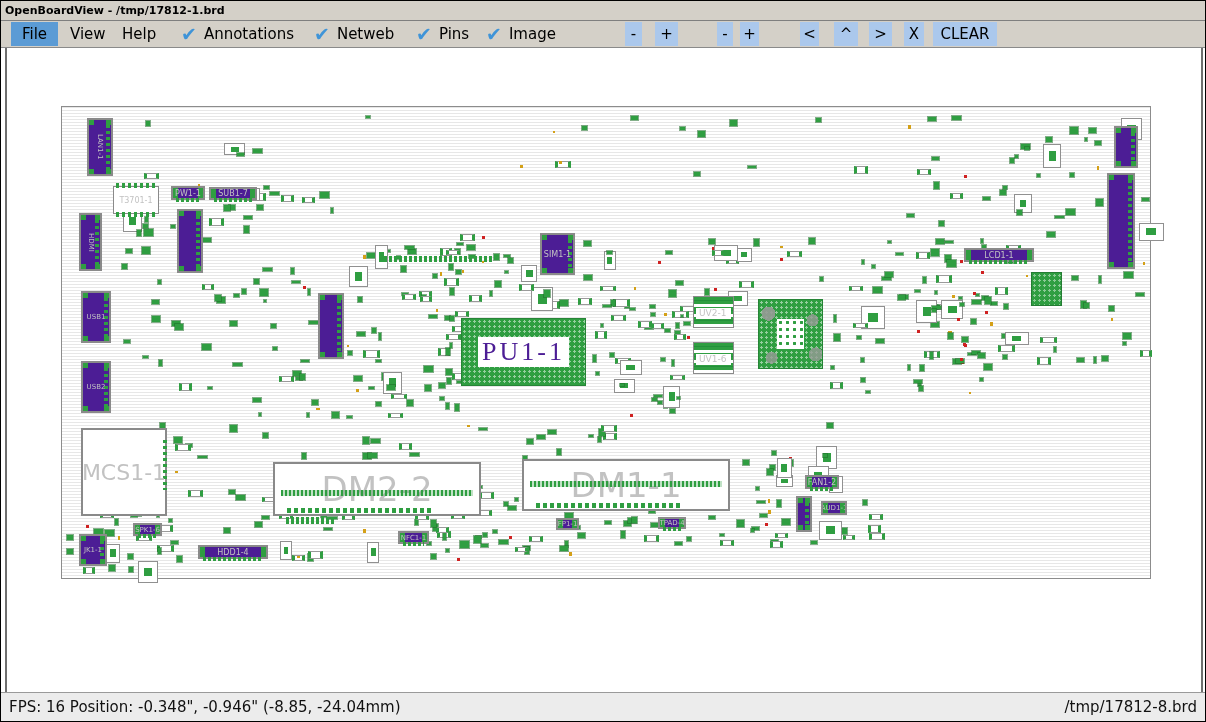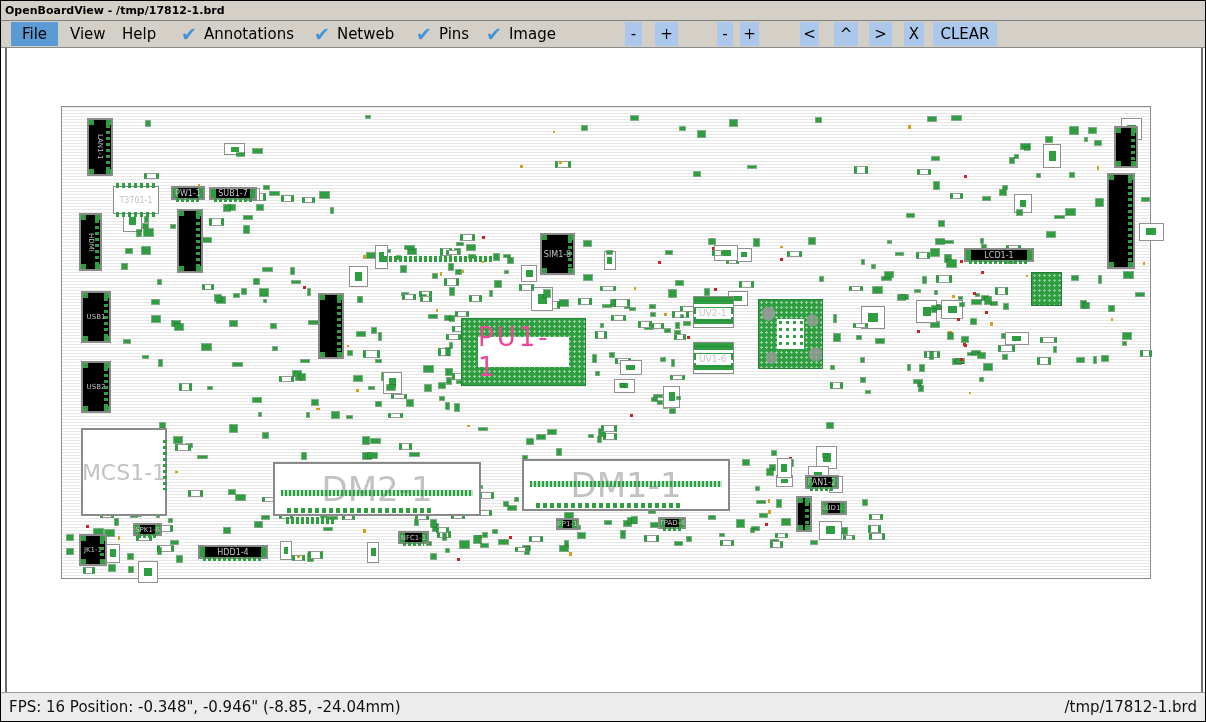--- a/index.html
+++ b/index.html
@@ -22,41 +22,41 @@
   #canvas{position:absolute;left:0;top:47px;width:1206px;height:646px;background:#ffffff;overflow:hidden;}
   .vline{position:absolute;top:0;bottom:0;width:2px;background:#6f6f6f;}
   #board-rect{position:absolute;left:60px;top:58px;width:1090px;height:473px;box-sizing:border-box;
               border:1px solid #8c8c8c;
               background-image:repeating-linear-gradient(to bottom,#e7e7e7 0 1px,#ffffff 1px 3px);}
   
   .part{position:absolute;box-sizing:border-box;}
   .plabel{position:absolute;inset:0;display:flex;align-items:center;justify-content:center;
           color:#c2c2c2;white-space:nowrap;overflow:hidden;z-index:1;}
   .plabel.vert{writing-mode:vertical-rl;}
-  .t-conn{background:#000000;border:2px solid #8a8a8a;}
+  .t-conn{background:#4c1d95;border:2px solid #8a8a8a;}
   .t-conn::before{content:"";position:absolute;inset:0;z-index:0;
     background-image:linear-gradient(#2f9e41,#2f9e41),linear-gradient(#2f9e41,#2f9e41),
                      linear-gradient(#2f9e41,#2f9e41),linear-gradient(#2f9e41,#2f9e41);
     background-size:5px 5px;background-repeat:no-repeat;
     background-position:left top,right top,left bottom,right bottom;}
   .t-conn.tall::after{content:"";position:absolute;right:1px;top:5px;bottom:5px;width:4px;
     background:repeating-linear-gradient(to bottom,#2f9e41 0 3px,transparent 3px 6px);}
   .t-conn.wide::after{content:"";position:absolute;left:3px;right:3px;bottom:-4px;height:4px;
     background:repeating-linear-gradient(to right,#2f9e41 0 3px,transparent 3px 5px);}
   .t-chip{background:#fff;border:1px solid #8a8a8a;}
   .t-chip::before{content:"";position:absolute;left:2px;right:2px;top:-4px;height:5px;
     background:repeating-linear-gradient(to right,#2f9e41 0 3px,transparent 3px 6px);}
   .t-chip::after{content:"";position:absolute;left:2px;right:2px;bottom:-4px;height:5px;
     background:repeating-linear-gradient(to right,#2f9e41 0 3px,transparent 3px 6px);}
   .t-bga{background-color:#2f9e41;border:1px solid #268436;
     background-image:radial-gradient(circle,rgba(255,255,255,.5) 1px,transparent 1.4px);
     background-size:5px 5px;}
   .bga-center{position:absolute;left:13%;top:27%;right:13%;bottom:27%;background:#fff;
     display:flex;align-items:center;justify-content:center;}
-  .bga-center .plabel2{color:#ec4899;letter-spacing:3px;}
+  .bga-center .plabel2{color:#4c1d95;letter-spacing:3px;font-family:Liberation Serif, serif;}
   .t-bga2{background-color:#2f9e41;border:1px solid #268436;
     background-image:
       radial-gradient(circle at 15% 20%,rgba(150,155,150,.9) 0 7px,transparent 7px),
       radial-gradient(circle at 85% 30%,rgba(150,155,150,.8) 0 6px,transparent 6px),
       radial-gradient(circle at 20% 85%,rgba(150,155,150,.8) 0 6px,transparent 6px),
       radial-gradient(circle at 90% 80%,rgba(150,155,150,.8) 0 7px,transparent 7px),
       radial-gradient(circle,rgba(255,255,255,.5) 1px,transparent 1.4px);
     background-size:100% 100%,100% 100%,100% 100%,100% 100%,5px 5px;}
   .bga2-center{position:absolute;left:28%;top:28%;right:28%;bottom:28%;background:#fff;
     background-image:radial-gradient(circle,#2f9e41 1.4px,transparent 1.6px);background-size:7px 7px;}
@@ -725,21 +725,21 @@
         </div>
         <div class="part t-conn tall" style="left: 80px; top: 243px; width: 30px; height: 52px;">
           <span class="plabel" style="font-size: 7px;">USB1</span>
         </div>
         <div class="part t-conn tall" style="left: 80px; top: 313px; width: 30px; height: 52px;">
           <span class="plabel" style="font-size: 7px;">USB2</span>
         </div>
         <div class="part t-conn tall" style="left: 317px; top: 245px; width: 26px; height: 66px;"></div>
         <div class="part t-hstrip" style="left: 383px; top: 208px; width: 110px; height: 6px;"></div>
         <div class="part t-conn tall" style="left: 539px; top: 185px; width: 35px; height: 42px;">
-          <span class="plabel" style="font-size: 8px;">SIM1-8</span>
+          <span class="plabel" style="font-size: 8px;">SIM1-1</span>
         </div>
         <div class="part t-bga" style="left: 460px; top: 270px; width: 125px; height: 68px;">
           <div class="bga-center">
             <span class="plabel2" style="font-size: 26px;">PU1-1</span>
           </div>
         </div>
         <div class="part t-striped" style="left: 692px; top: 248px; width: 41px; height: 32px;">
           <div class="stripe-band">
             <span class="plabel2" style="font-size: 9px;">UV2-1</span>
           </div>
@@ -755,21 +755,21 @@
         <div class="part t-conn wide" style="left: 963px; top: 200px; width: 70px; height: 14px;">
           <span class="plabel" style="font-size: 8px;">LCD1-1</span>
         </div>
         <div class="part t-greenchip" style="left: 1030px; top: 224px; width: 31px; height: 34px;"></div>
         <div class="part t-conn tall" style="left: 1113px; top: 78px; width: 24px; height: 42px;"></div>
         <div class="part t-conn tall" style="left: 1106px; top: 125px; width: 28px; height: 96px;"></div>
         <div class="part t-bigbox" style="left: 80px; top: 380px; width: 86px; height: 88px;">
           <span class="plabel" style="font-size: 22px;">MCS1-1</span>
         </div>
         <div class="part t-dimm" style="left: 272px; top: 414px; width: 208px; height: 54px;">
-          <span class="plabel" style="font-size: 34px;">DM2-1</span>
+          <span class="plabel" style="font-size: 34px;">DM2-2</span>
           <div class="dimm-mid" style="top: 52%;"></div>
           <div class="dimm-bot"></div>
         </div>
         <div class="part t-dimm" style="left: 521px; top: 411px; width: 208px; height: 52px;">
           <span class="plabel" style="font-size: 34px;">DM1-1</span>
           <div class="dimm-mid" style="top: 42%;"></div>
           <div class="dimm-bot"></div>
         </div>
         <div class="part t-conn tall" style="left: 78px; top: 486px; width: 28px; height: 32px;">
           <span class="plabel" style="font-size: 7px;">JK1-1</span>
@@ -795,16 +795,16 @@
         </div>
         <div class="part t-conn tall" style="left: 795px; top: 448px; width: 16px; height: 36px;"></div>
         <div class="part t-conn" style="left: 820px; top: 453px; width: 26px; height: 14px;">
           <span class="plabel" style="font-size: 7px;">AUD1-1</span>
         </div>
       </div>
   </div>
 
   <div id="statusbar">
     <span id="status-left">FPS: 16   Position: -0.348", -0.946" (-8.85, -24.04mm)</span>
-    <span id="status-right">/tmp/17812-1.brd</span>
+    <span id="status-right">/tmp/17812-8.brd</span>
   </div>
 
 </div>
 
 </body></html>

